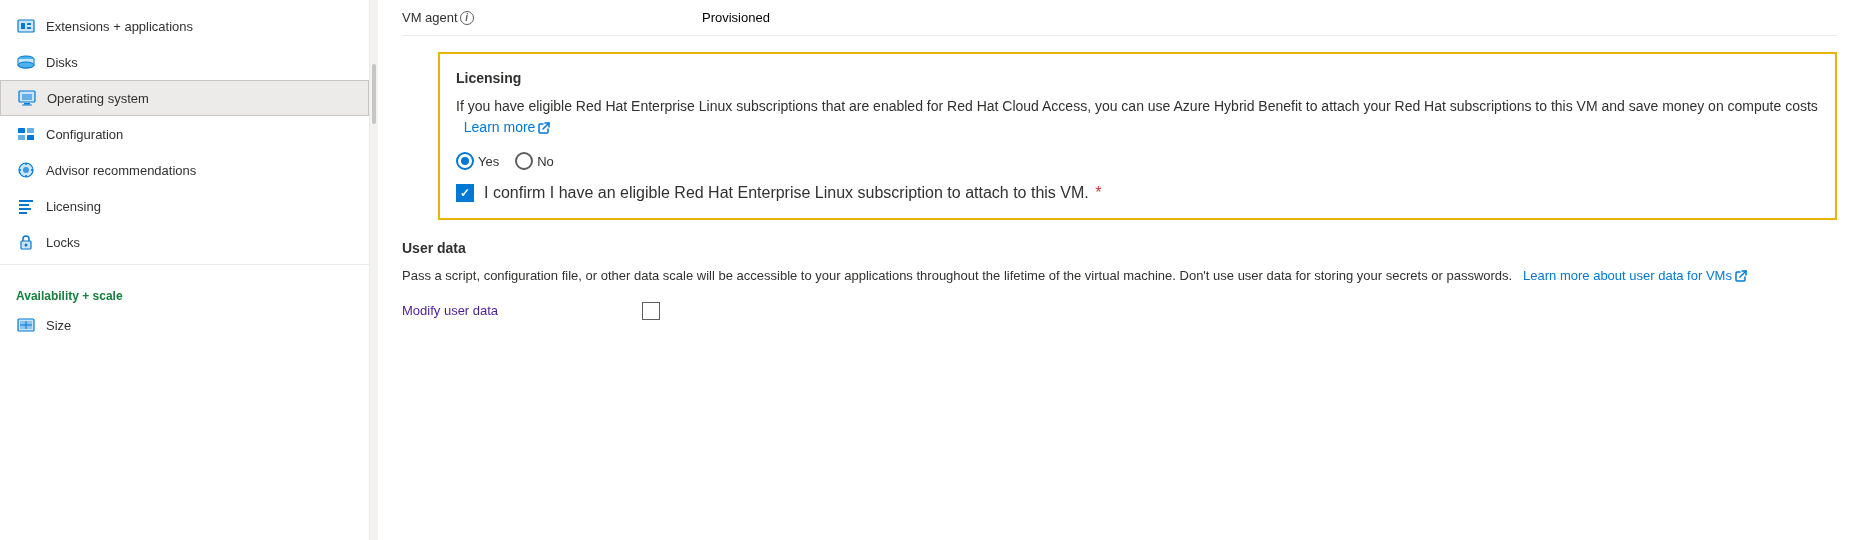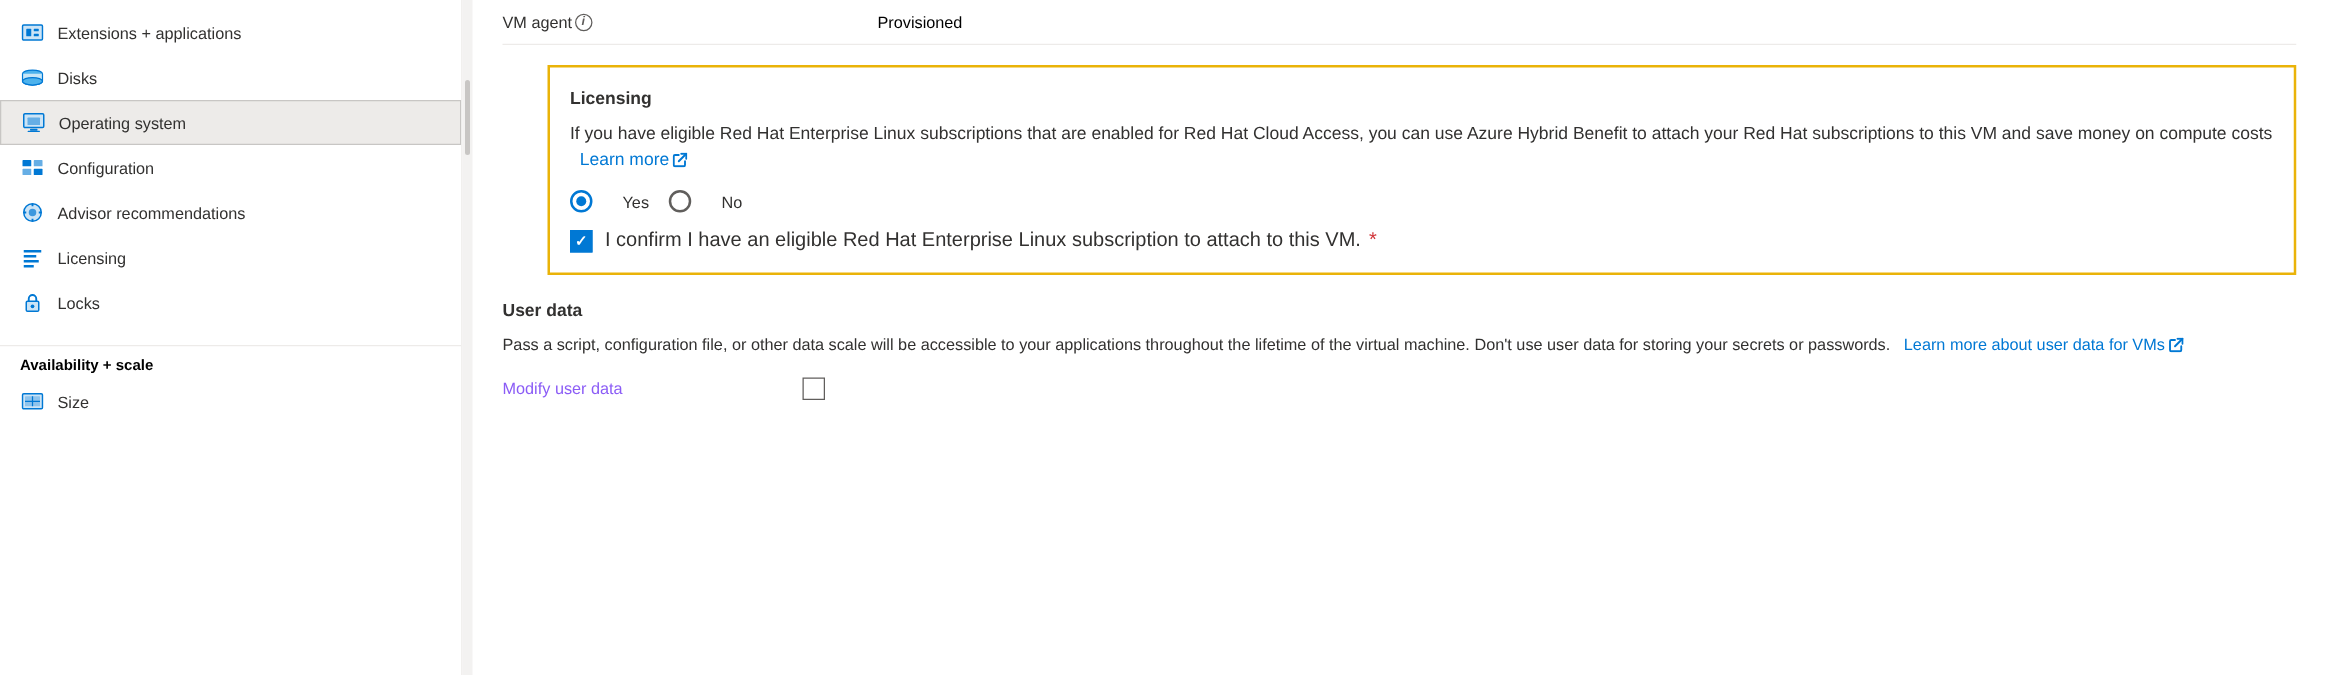--- a/index.html
+++ b/index.html
@@ -45,26 +45,26 @@
       justify-content: center;
       flex-shrink: 0;
     }
 
     .sidebar-label {
       font-size: 13px;
       color: #323130;
     }
 
     .sidebar-section-header {
-      padding: 8px 16px 4px 16px;
+      padding: 24px 16px 4px 16px;
       font-size: 12px;
       font-weight: 700;
-      color: #000000;
+      color: #15803d;
       border-top: 1px solid #edebe9;
-      margin-top: 16px;
+      margin-top: 4px;
     }
 
     
     .scrollbar-divider {
       width: 4px;
       background: #c8c6c4;
       margin: 40px 0;
       border-radius: 2px;
       align-self: stretch;
       max-height: 60px;
@@ -166,21 +166,21 @@
     .radio-group {
       display: flex;
       align-items: center;
       gap: 16px;
       margin-bottom: 14px;
     }
 
     .radio-option {
       display: flex;
       align-items: center;
-      gap: 24px;
+      gap: 4px;
       cursor: pointer;
     }
 
     .radio-circle {
       width: 18px;
       height: 18px;
       border-radius: 50%;
       border: 2px solid #0078d4;
       display: flex;
       align-items: center;
@@ -258,21 +258,21 @@
     }
 
     .modify-user-data-row {
       display: flex;
       align-items: center;
       gap: 80px;
     }
 
     .modify-label {
       font-size: 13px;
-      color: #8b5cf6;
+      color: #4c1d95;
       width: 160px;
     }
 
     .empty-checkbox {
       width: 18px;
       height: 18px;
       border: 1.5px solid #605e5c;
       background: #fff;
     }
 

